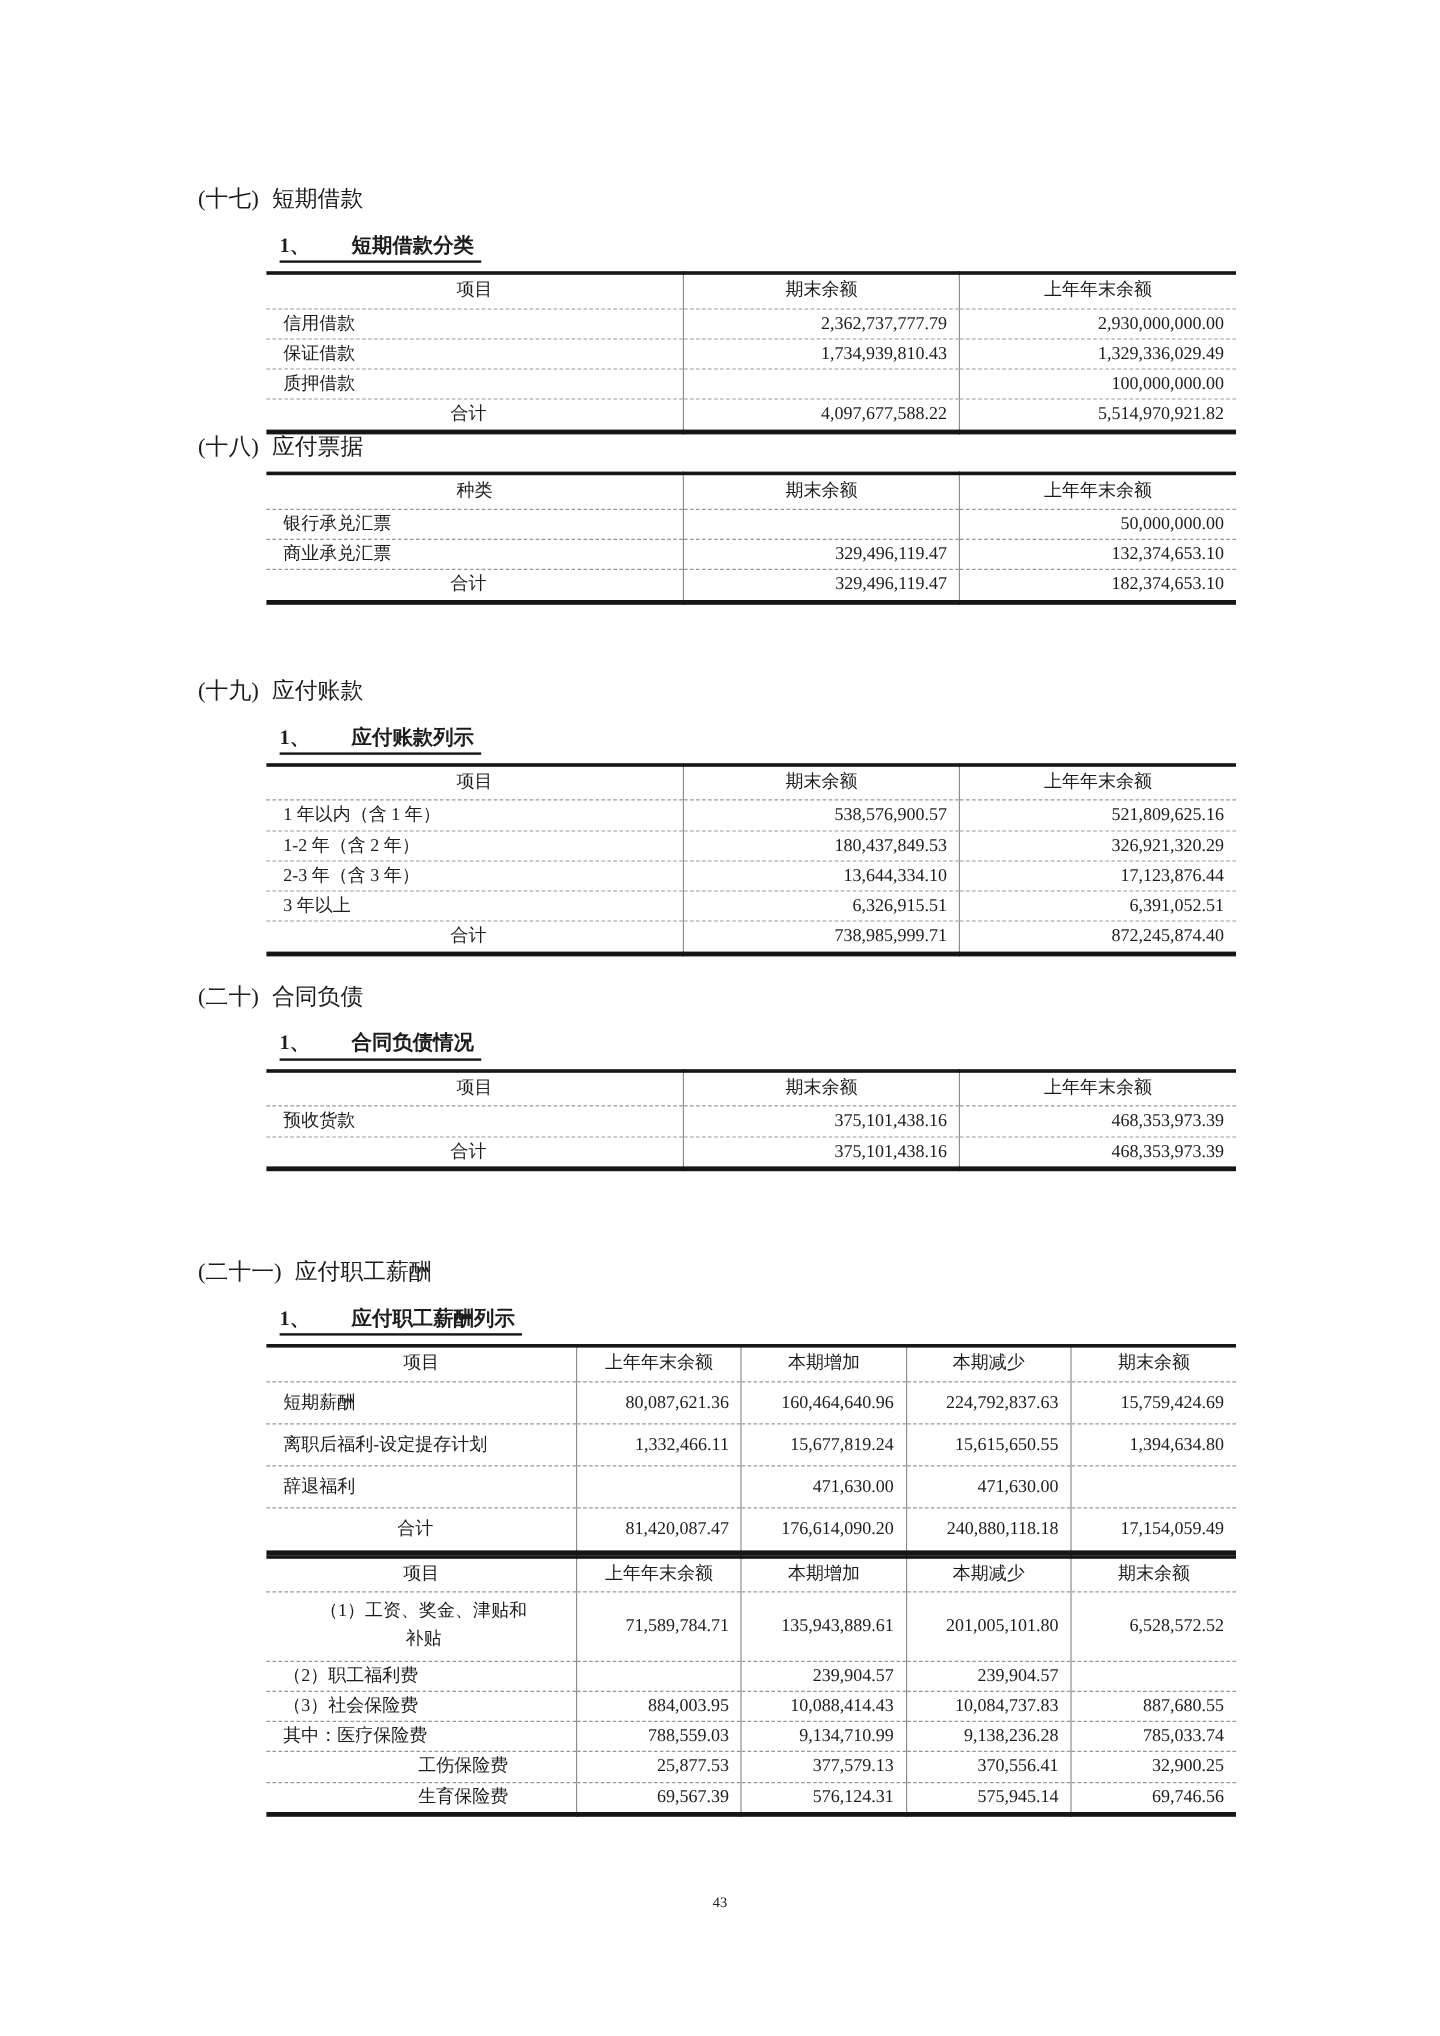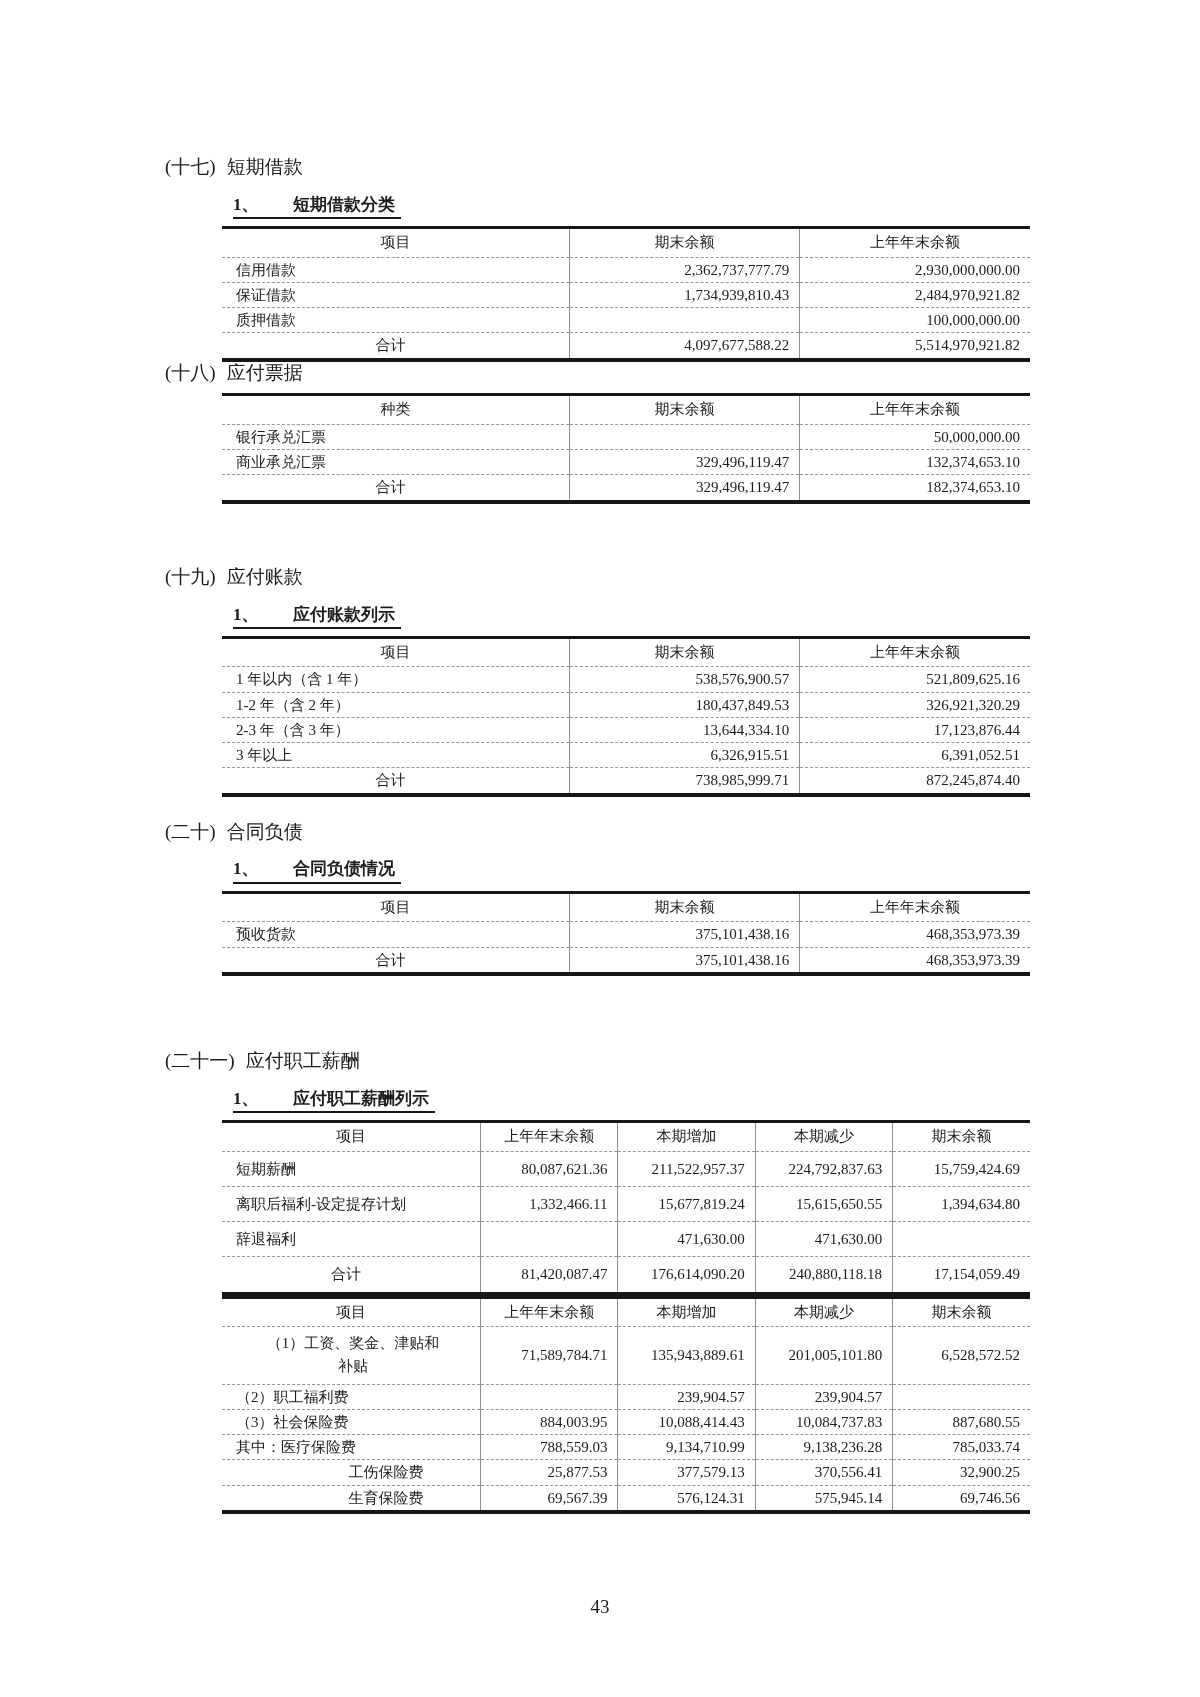--- a/index.html
+++ b/index.html
@@ -41,21 +41,21 @@
 
   .mt18{}
   .mt19{margin-top:62px;}
   .mt20{margin-top:24px;}
   .mt21{margin-top:74px;}
   .mtsub2{margin-top:46px;}
   .tbl-solo{margin-top:9px;}
 
   .page-num{
     position:absolute;top:1578px;left:0;right:0;
-    text-align:center;font-size:19px;margin-top:18px;
+    text-align:center;font-size:12px;
   }
 </style>
 </head>
 <body>
 
 <div class="content">
 
   <section>
     <h2 class="sec-h">
       <span class="sec-prefix">(十七)</span><span>短期借款</span>
@@ -80,21 +80,21 @@
         </thead>
         <tbody>
           <tr>
             <td>信用借款</td>
             <td>2,362,737,777.79</td>
             <td>2,930,000,000.00</td>
           </tr>
           <tr>
             <td>保证借款</td>
             <td>1,734,939,810.43</td>
-            <td>2,484,970,921.82</td>
+            <td>1,329,336,029.49</td>
           </tr>
           <tr>
             <td>质押借款</td>
             <td></td>
             <td>100,000,000.00</td>
           </tr>
           <tr>
             <td class="center">合计</td>
             <td>4,097,677,588.22</td>
             <td>5,514,970,921.82</td>
@@ -252,21 +252,21 @@
             <th>上年年末余额</th>
             <th>本期增加</th>
             <th>本期减少</th>
             <th>期末余额</th>
           </tr>
         </thead>
         <tbody>
           <tr>
             <td>短期薪酬</td>
             <td>80,087,621.36</td>
-            <td>211,522,957.37</td>
+            <td>160,464,640.96</td>
             <td>224,792,837.63</td>
             <td>15,759,424.69</td>
           </tr>
           <tr>
             <td>离职后福利-设定提存计划</td>
             <td>1,332,466.11</td>
             <td>15,677,819.24</td>
             <td>15,615,650.55</td>
             <td>1,394,634.80</td>
           </tr>

